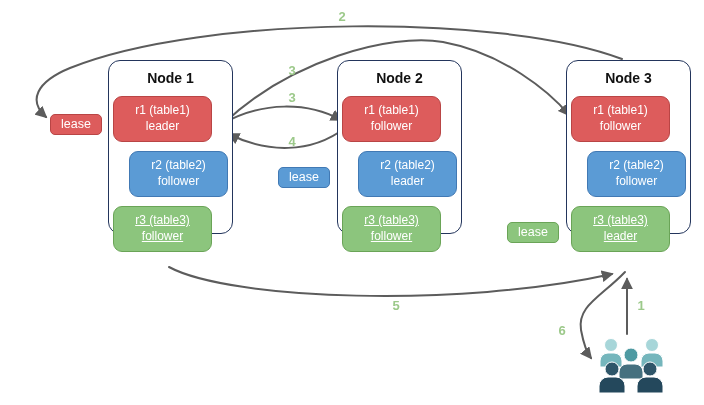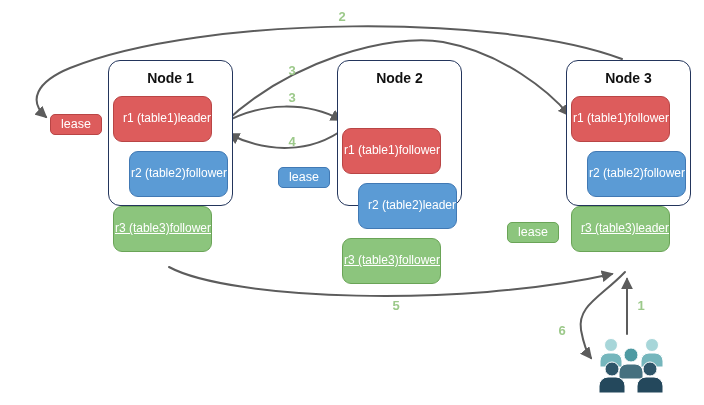--- a/index.html
+++ b/index.html
@@ -21,29 +21,29 @@
   svg.layer{position:absolute; left:0; top:0; width:704px; height:405px;}
   .arrow{fill:none; stroke:var(--arrow); stroke-width:2; stroke-linecap:round;}
   .ah{fill:var(--arrow); stroke:none;}
   .u-lh{fill:var(--users_light_head); stroke:#fff; stroke-width:1;}
   .u-lb{fill:var(--users_light_body); stroke:#fff; stroke-width:1;}
   .u-mh{fill:var(--users_mid_head); stroke:#fff; stroke-width:1;}
   .u-mb{fill:var(--users_mid_body); stroke:#fff; stroke-width:1;}
   .u-dh{fill:var(--users_dark_head); stroke:#fff; stroke-width:1;}
   .u-db{fill:var(--users_dark_body); stroke:#fff; stroke-width:1;}
   .node{
-    position:absolute; width:125px; height:146px; background:#fff;
+    position:absolute; width:125px; height:174px; background:#fff;
     border:1.5px solid var(--node_border); border-radius:12px; box-sizing:border-box;
     display:flex; flex-direction:column; align-items:center; padding-top:9px;
   }
   .node-title{font-weight:bold; font-size:14px; color:#111; height:17px; margin-bottom:10px;}
   .reps{display:flex; flex-direction:column; gap:9px;}
   .rep{
     width:99px; height:46px; border-radius:9px; color:#fff; font-size:12px;
-    display:flex; flex-direction:row; align-items:center; justify-content:flex-end;
+    display:flex; flex-direction:column; align-items:center; justify-content:center;
     line-height:1.3; text-align:center; box-sizing:border-box;
   }
   .rep.red{background:var(--red); border:1px solid var(--red_border);}
   .rep.blue{background:var(--blue); border:1px solid var(--blue_border);margin-left:16px;}
   .rep.green{background:var(--green); border:1px solid var(--green_border);text-decoration:underline;}
   .lease{
     position:absolute; color:#fff; font-size:12.5px; line-height:15px;
     padding:2px 0; width:52px; text-align:center; border-radius:5px; box-sizing:border-box;
   }
   .lease.red{background:var(--red); border:1px solid var(--red_border);}
@@ -99,21 +99,21 @@
         <div>r2 (table2)</div>
         <div>follower</div>
       </div>
       <div class="rep green">
         <div>r3 (table3)</div>
         <div>follower</div>
       </div>
     </div>
   </div>
 
-  <div class="node" style="left:337px; top:60px;gap:32px;">
+  <div class="node" style="left:337px; top:60px;">
     <div class="node-title">Node 2</div>
     <div class="reps">
       <div class="rep red">
         <div>r1 (table1)</div>
         <div>follower</div>
       </div>
       <div class="rep blue">
         <div>r2 (table2)</div>
         <div>leader</div>
       </div>

